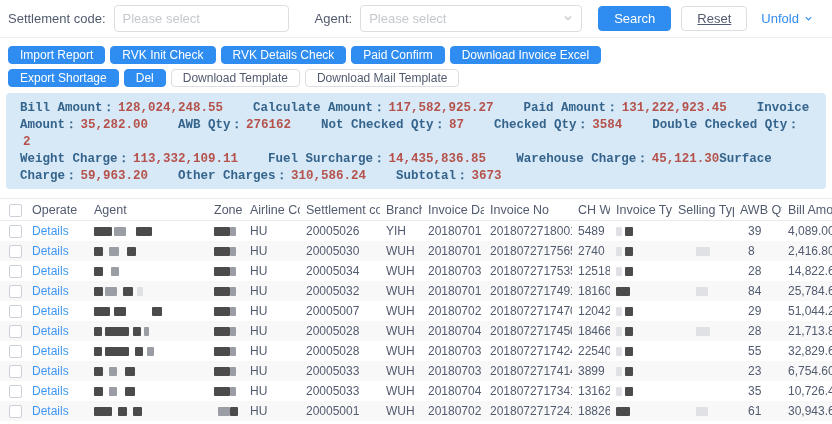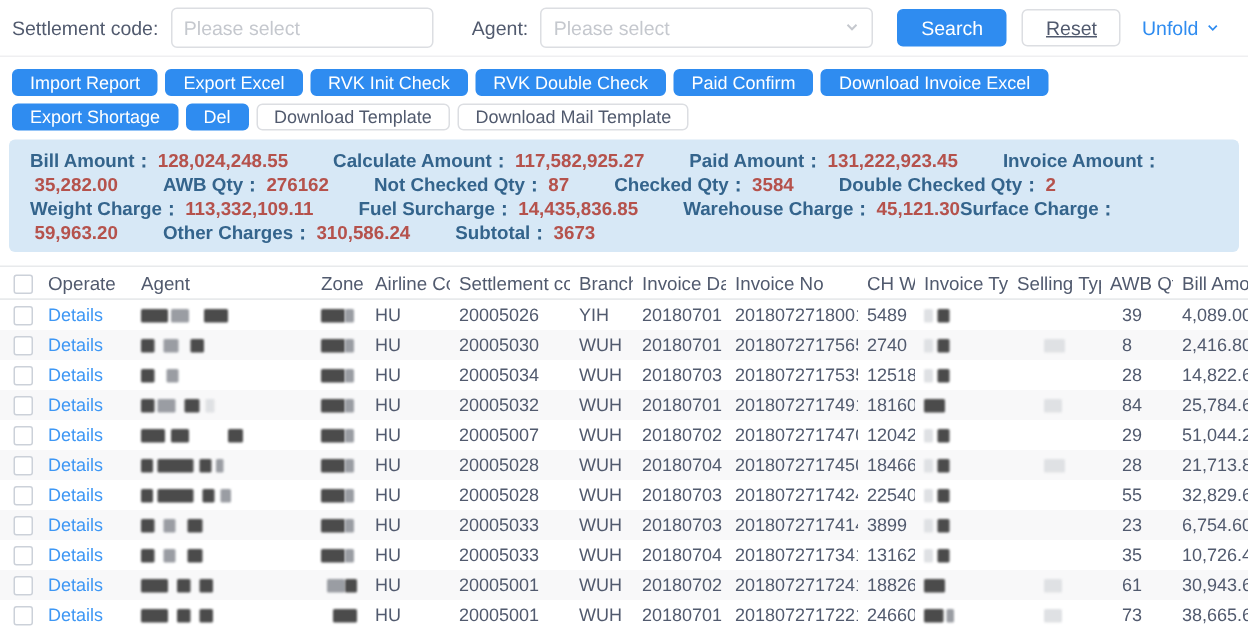--- a/index.html
+++ b/index.html
@@ -26,21 +26,21 @@
   .unfold { display:inline-flex; align-items:center; gap:5px; color:#2f8cf0;
     font-size:13px; cursor:pointer; margin-left:14px; text-decoration:none; }
 
   
   .toolbar { padding:8px 8px 0 8px; }
   .btn-row { display:flex; gap:5px; margin-bottom:5px; flex-wrap:nowrap; }
 
   
   .summary { margin:6px 6px 0 6px; background:#d7e8f6; border-radius:4px;
     padding:6px 14px 5px 14px; font-size:12.5px; font-weight:bold; line-height:16px; }
-  .sum-item { margin-right:30px; }
+  .sum-item { margin-right:30px;font-family:Liberation Mono, monospace; }
   .sum-item.tight { margin-right:0; }
   .sum-label { color:#34648c; }
   .sum-val { color:#b5524c; margin-left:3px; }
 
   
   .grid-wrap { margin-top:9px; }
   table { border-collapse:collapse; table-layout:fixed; width:838px; }
   th { height:22px; border-top:1px solid #e8eaec; border-bottom:1px solid #e8eaec;
     font-size:12.5px; font-weight:normal; text-align:left; padding:0 4px 0 6px;
     color:#515a6e; white-space:nowrap; overflow:hidden; }
@@ -80,23 +80,22 @@
       <svg width="9" height="9" viewBox="0 0 10 10">
           <path d="M2 3.5 L5 6.5 L8 3.5" stroke="#2f8cf0" stroke-width="1.3" fill="none"></path>
         </svg>
     </span>
   </a>
 </div>
 
 <div class="toolbar">
     <div class="btn-row">
       <button class="btn btn-primary">Import Report</button>
-      <button class="btn btn-primary">Export Excel</button>
       <button class="btn btn-primary">RVK Init Check</button>
-      <button class="btn btn-primary">RVK Double Check</button>
+      <button class="btn btn-primary">RVK Details Check</button>
       <button class="btn btn-primary">Paid Confirm</button>
       <button class="btn btn-primary">Download Invoice Excel</button>
     </div>
     <div class="btn-row">
       <button class="btn btn-primary">Export Shortage</button>
       <button class="btn btn-primary">Del</button>
       <button class="btn btn-default">Download Template</button>
       <button class="btn btn-default">Download Mail Template</button>
     </div>
   </div>

